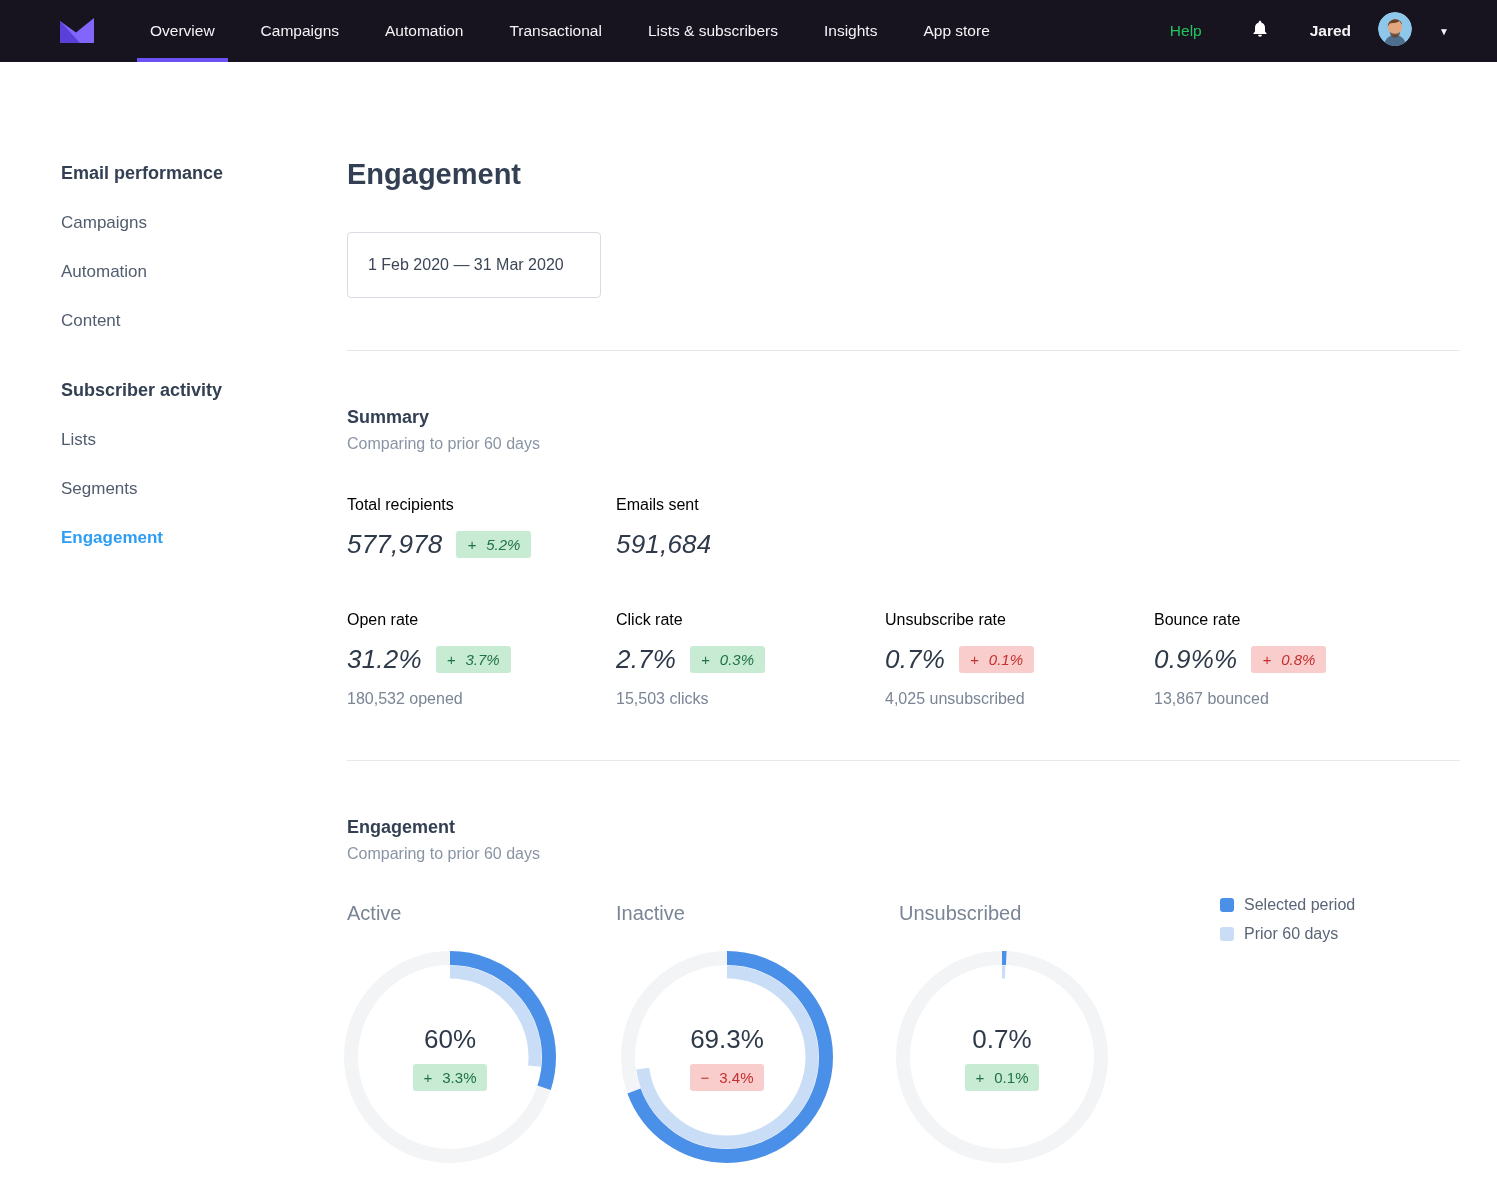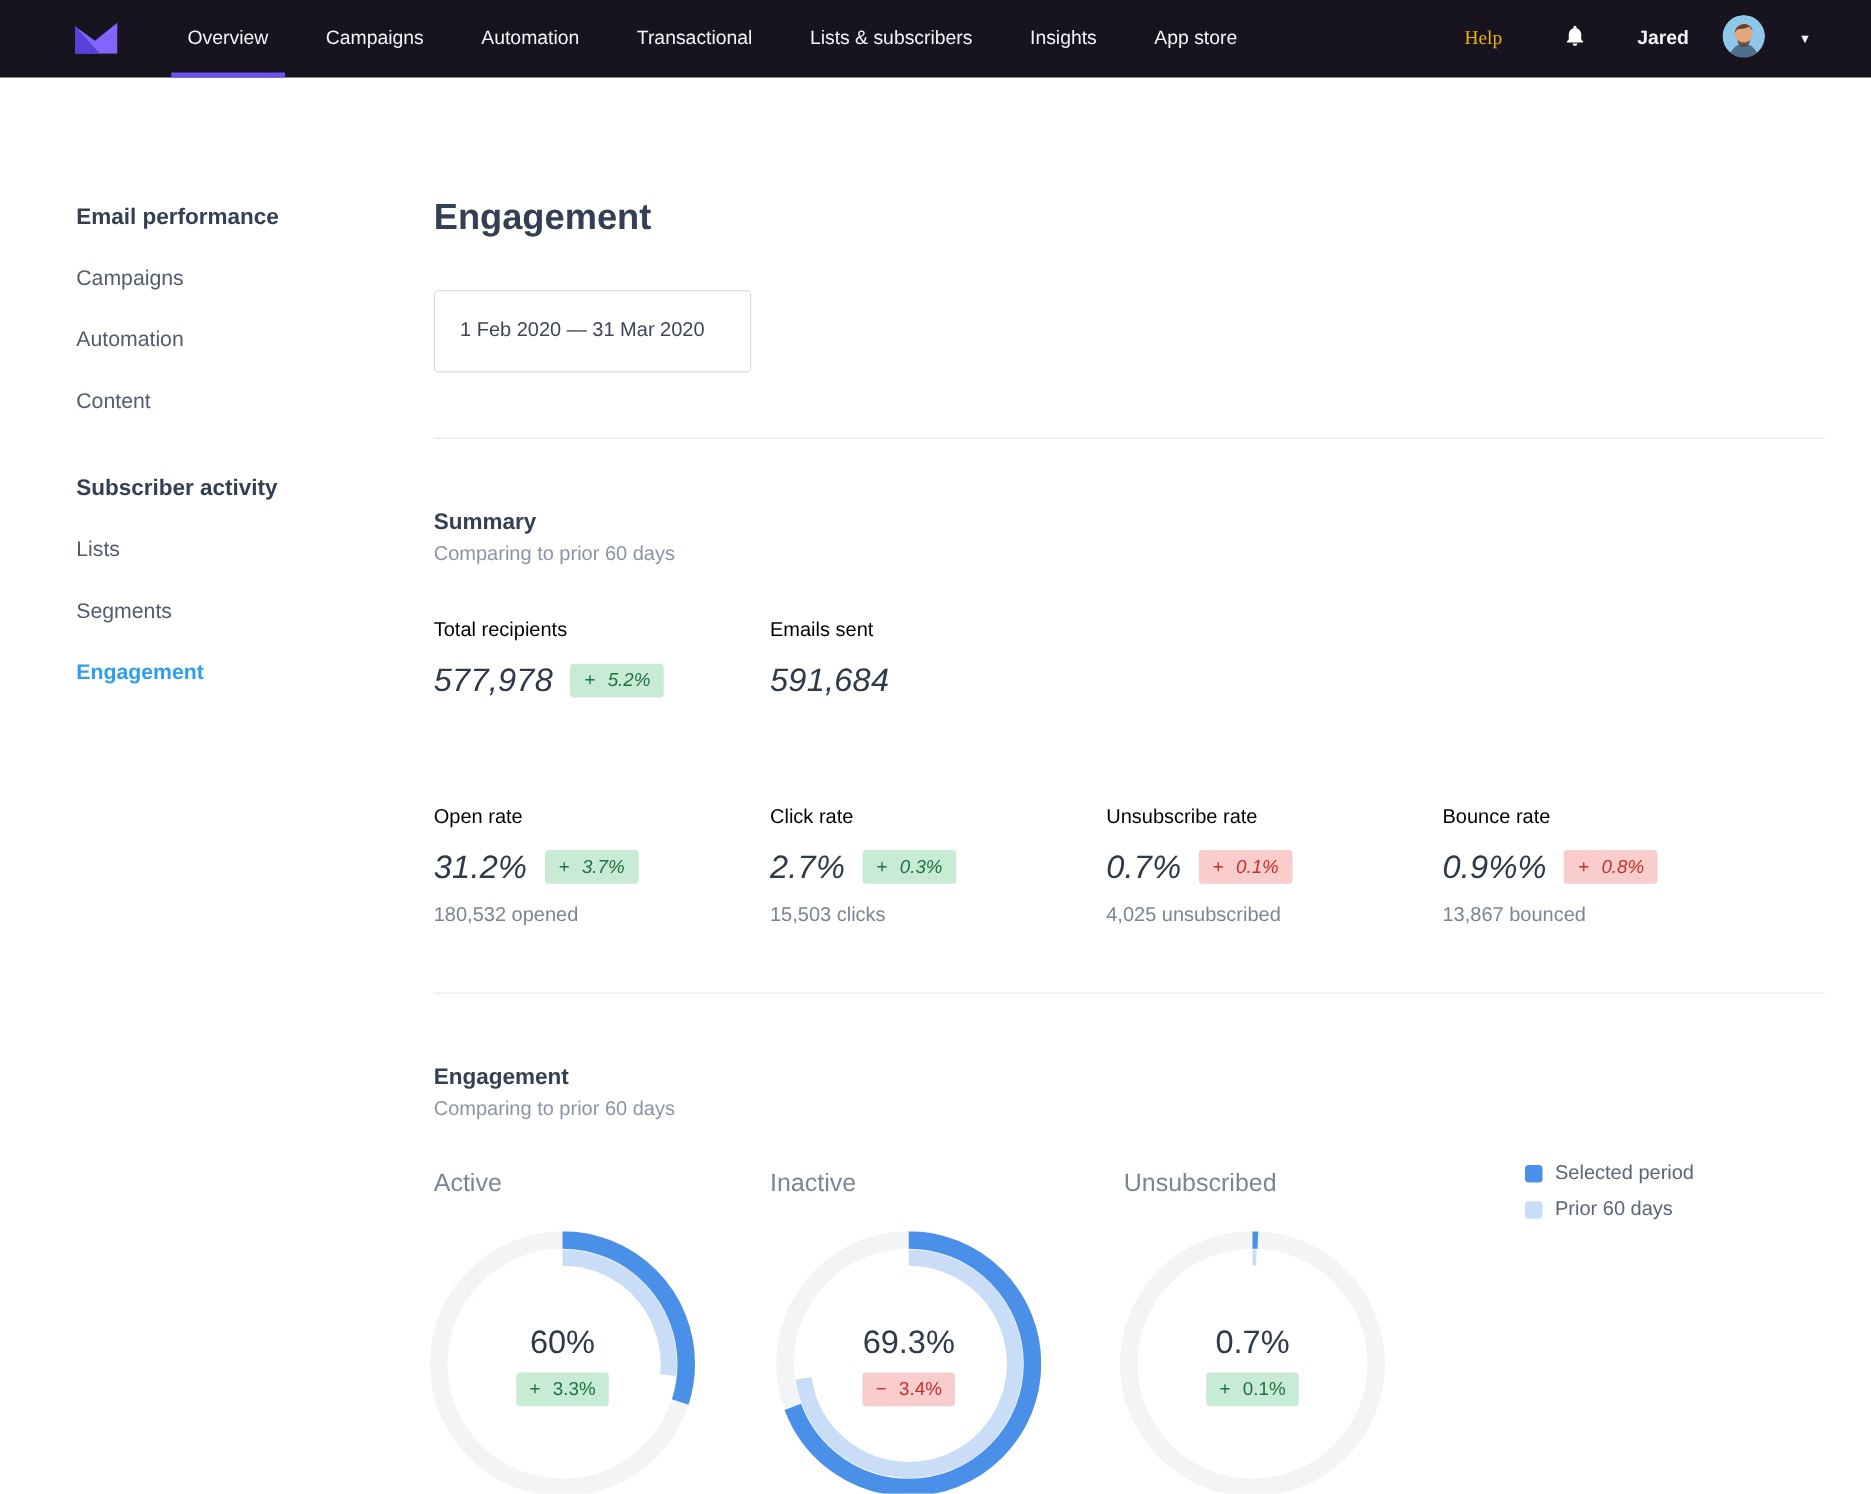--- a/index.html
+++ b/index.html
@@ -18,21 +18,21 @@
   .nav-items { display:flex; margin-left:33px; }
   .nav-item {
     position:relative; height:62px; display:flex; align-items:center;
     padding:0 23px; color:#F4F4F7; font-size:15.5px; cursor:pointer; white-space:nowrap;
   }
   .nav-item.active::after {
     content:""; position:absolute; left:10px; right:10px; bottom:0; height:4px;
     background:#6A52F4;
   }
   .nav-right { margin-left:auto; display:flex; align-items:center; padding-right:48px; }
-  .nav-help { color:#eab308; font-size:15.5px; cursor:pointer; margin-right:48px;font-family:Liberation Serif, serif; }
+  .nav-help { color:#22c55e; font-size:15.5px; cursor:pointer; margin-right:48px; }
   .nav-bell { margin-right:40px; cursor:pointer; display:flex; }
   .nav-user { display:flex; align-items:center; gap:27px; cursor:pointer;font-weight:bold; }
   .nav-user .uname { color:#F4F4F7; font-size:15.5px; }
   .chev { color:#F4F4F7; font-size:10px; margin-left:0px; }
 
   
   .sidebar { position:absolute; left:61px; top:163px; width:250px; }
   .side-h { font-size:18px; font-weight:700; color:#333F52; }
   .side-item { margin-top:29px; font-size:17px; color:#515D6E; cursor:pointer; }
   .side-item.active { color:#2E9DF4; font-weight:700; }
@@ -45,21 +45,21 @@
     margin-top:41px; width:254px; height:66px; border:1px solid #D8DCE2; border-radius:4px;
     display:flex; align-items:center; padding-left:20px; font-size:16px; color:#3C4657;
     background:#fff; cursor:pointer;
   }
   .divider { margin-top:52px; border:none; border-top:1px solid #E5E8EC; height:0; }
   .sect-h { margin-top:56px; font-size:18px; font-weight:700; color:#333F52; }
   .sect-sub { margin-top:7px; font-size:16px; color:#8A94A4; }
 
   .metric-row { display:flex; }
   .metric-row.r1 { margin-top:43px; }
-  .metric-row.r2 { margin-top:85px; }
+  .metric-row.r2 { margin-top:51px; }
   .metric { width:269px; }
   .metric-label { font-size:16px; color:#000000; }
   .metric-valline { margin-top:15px; display:flex; align-items:center; gap:14px;font-style:italic; }
   .metric-value { font-size:26px; color:#2E3949; letter-spacing:.2px; }
   .metric-sub { margin-top:15px; font-size:16px; color:#7A8595; }
 
   .badge {
     display:inline-flex; align-items:center; gap:10px;
     padding:4px 11px; border-radius:3px; font-size:15px; line-height:19px;
   }

